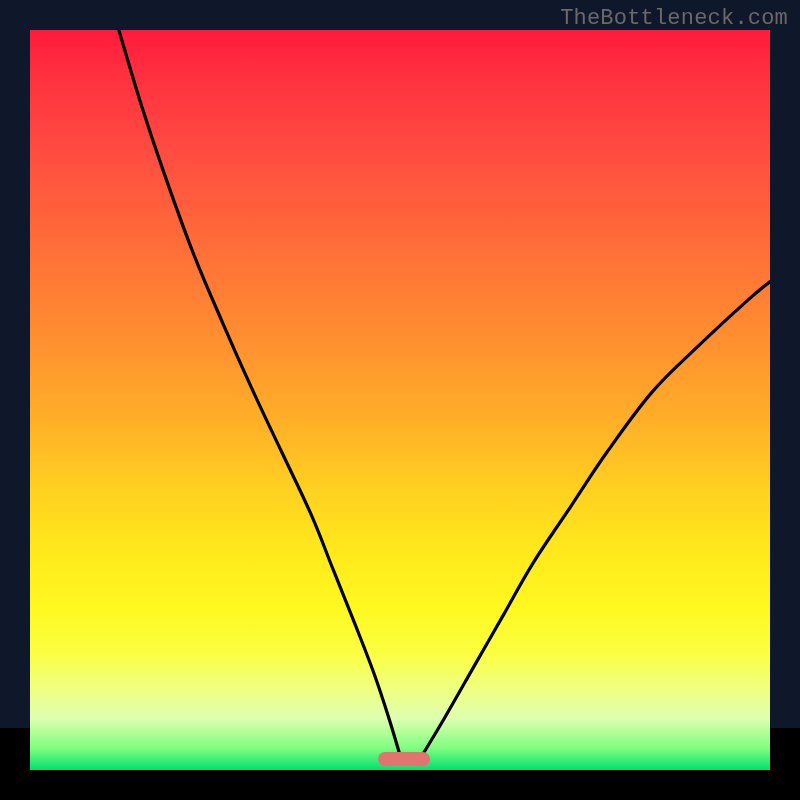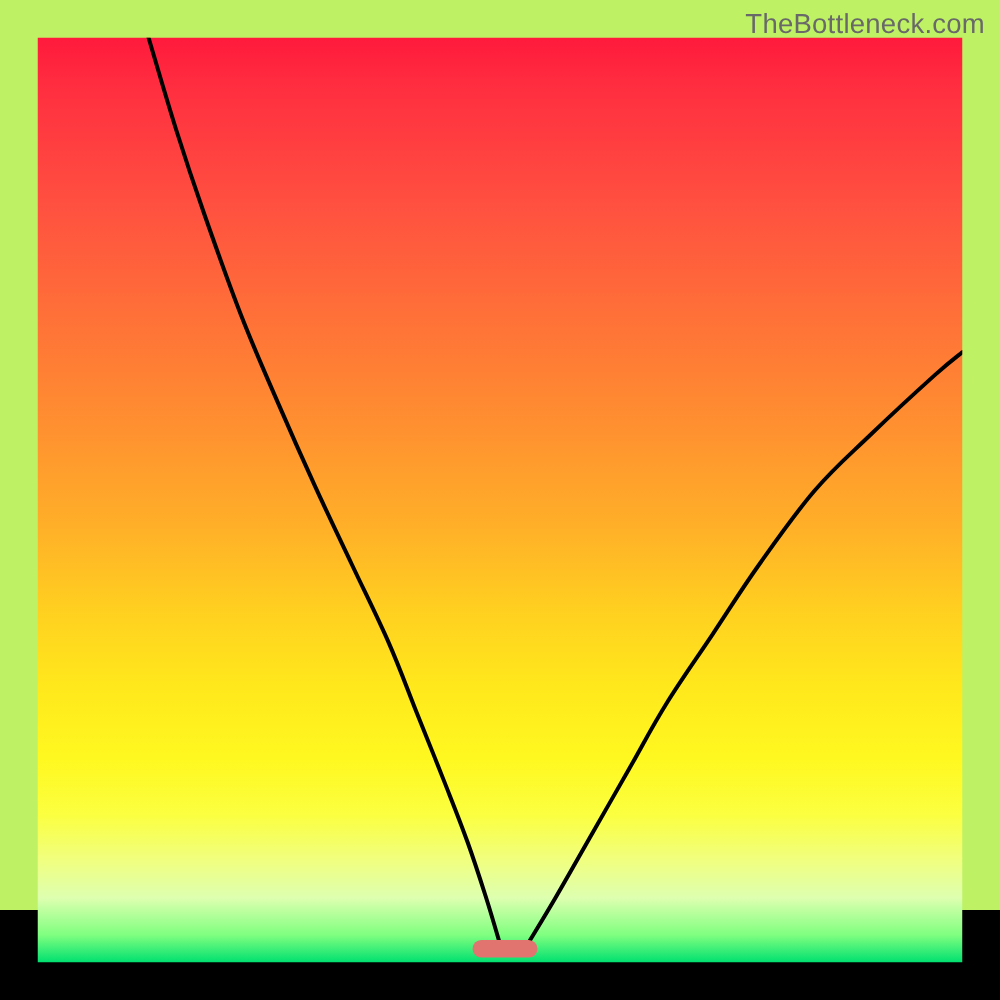--- a/index.html
+++ b/index.html
@@ -8,21 +8,22 @@
     width: 800px;
     height: 800px;
     background: #000;
     font-family: Arial, Helvetica, sans-serif;
     overflow: hidden;
   }
   .container {
     position: relative;
     width: 800px;
     height: 728px;
-    background: #bef264;
+    background: #0f172a;
+    font-family: Liberation Mono, monospace;
   }
   .watermark {
     position: absolute;
     top: 6px;
     right: 12px;
     color: #696969;
     font-size: 22px;
     font-weight: 500;
     letter-spacing: 0.2px;
     z-index: 10;

